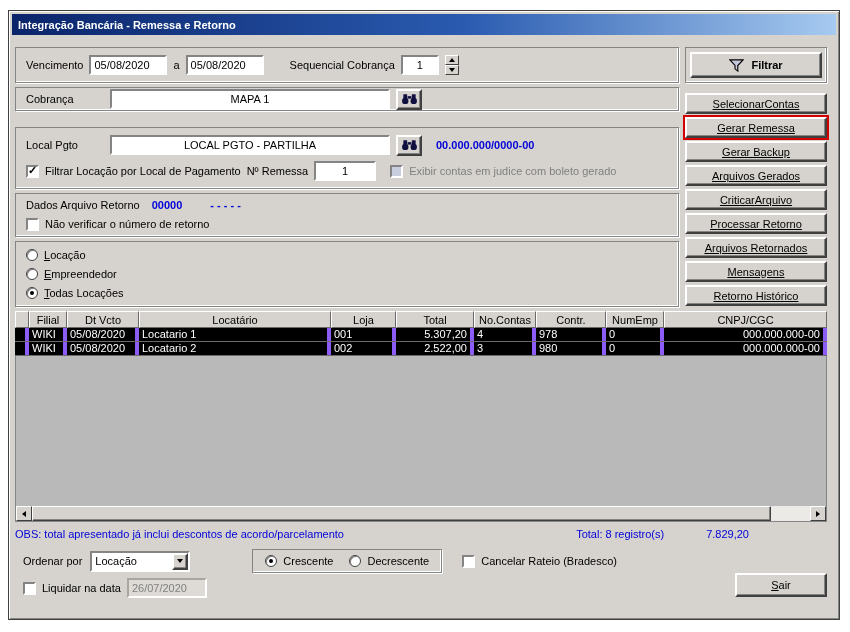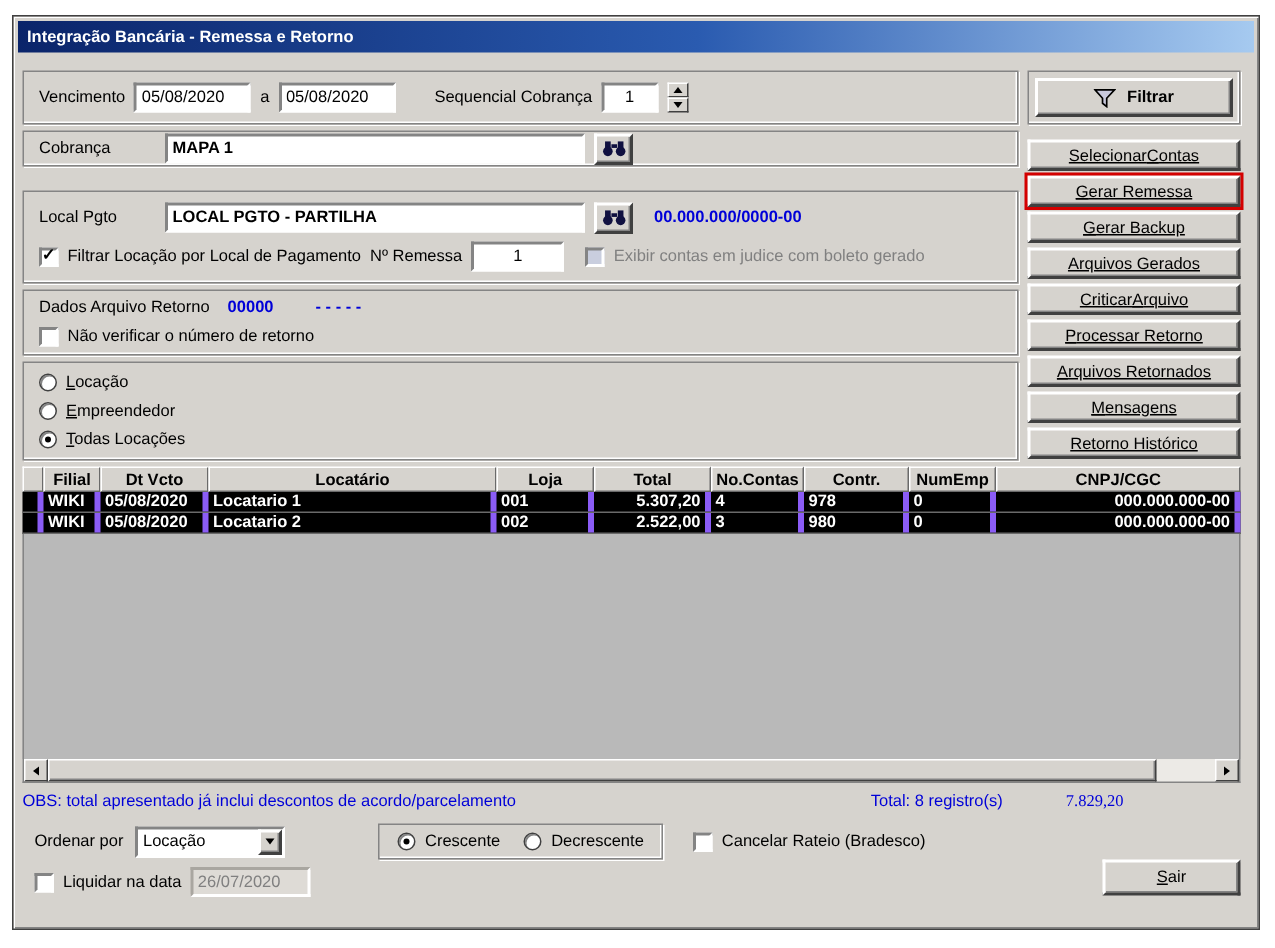--- a/index.html
+++ b/index.html
@@ -24,21 +24,21 @@
   .g-cobr   { left:6px; top:76px;  width:664px; height:24px; padding:0 10px; display:flex; align-items:center; gap:6px; }
   .g-local  { left:6px; top:116px; width:664px; height:62px; padding:4px 10px; display:flex; flex-direction:column; justify-content:space-around; }
   .g-dados  { left:6px; top:182px; width:664px; height:44px; padding:2px 10px; display:flex; flex-direction:column; justify-content:space-around; }
   .g-scope  { left:6px; top:230px; width:664px; height:66px; padding:4px 10px; display:flex; flex-direction:column; justify-content:space-around; }
   .row { display:flex; align-items:center; gap:6px; }
 
   .txt {
     height:20px; background:#fff; border:2px solid; border-color:#848484 #fff #fff #848484;
     font-size:11px; padding:0 3px; color:#000; outline:none;
   }
-  .txt.bold { font-weight:bold; }
+  .txt.bold { font-weight:normal;text-align:center; }
   .txt.center { text-align:center; }
   .txt.disabled { background:#dedbd6; color:#808080; border-color:#a9a6a0 #fff #fff #a9a6a0; }
   .field-label { width:78px; flex:0 0 auto; }
 
   .raised {
     background:#d6d3ce; border:2px solid; border-color:#fff #404040 #404040 #fff;
     box-shadow: inset -1px -1px 0 #848484; font-size:11px; color:#000;
     display:flex; align-items:center; justify-content:center; cursor:default;
   }
   .btn-filtrar { width:100%; height:100%; gap:7px; font-weight:bold; }
@@ -71,38 +71,38 @@
   .choice { display:flex; align-items:center; gap:6px; }
 
   .blue { color:#0000d8; }
   .bluebold { color:#0000d8; font-weight:bold; }
   .u { text-decoration:underline; }
 
   .side-buttons { position:absolute; left:676px; top:82px; width:142px; display:flex; flex-direction:column; gap:3px;text-decoration:underline; }
   .side-btn { width:142px; height:21px; }
   .side-btn.highlight { outline:2px solid #d40000; }
 
-  .table { position:absolute; left:6px; top:300px; width:812px;font-weight:bold; }
+  .table { position:absolute; left:6px; top:300px; width:812px; }
   .t-head, .t-row { display:grid; grid-template-columns:14px 38px 72px 192px 65px 78px 62px 70px 58px 1fr; }
   .th {
     height:17px; background:#d6d3ce; border:1px solid; border-color:#fff #6a6a6a #6a6a6a #fff;
     display:flex; align-items:center; justify-content:center; overflow:hidden; white-space:nowrap; font-size:11px;
   }
   .t-row { background:#000; color:#fff; height:14px; border-bottom:1px solid #6a6a6a; }
   .td { padding:0 3px; line-height:13px; font-size:11px; overflow:hidden; white-space:nowrap; border-right:4px solid #8b5cf6; }
   .td.num { text-align:right; }
   .t-fill { height:150px; background:#b9b9b9; border-left:1px solid #848484; border-right:1px solid #848484; }
   .hscroll { height:16px; display:flex; background:#eceae6; border:1px solid #848484; border-top:none; }
   .sb-btn { width:16px; height:100%; flex:0 0 auto; background:#d6d3ce; border:1px solid; border-color:#fff #404040 #404040 #fff; display:flex; align-items:center; justify-content:center; }
   .sb-track { flex:1; position:relative; }
   .sb-thumb { position:absolute; left:0; top:0; height:100%; width:95%; background:#d6d3ce; border:1px solid; border-color:#fff #404040 #404040 #fff; box-shadow: inset -1px -1px 0 #848484; }
 
   .obs-row { position:absolute; left:6px; top:517px; width:812px; display:flex; align-items:center; }
   .obs-total { margin-left:auto; }
-  .obs-value { margin:0 78px 0 42px;font-family:Liberation Serif, serif; }
+  .obs-value { margin:0 78px 0 42px; }
 
   .ordenar-row { position:absolute; left:6px; top:538px; width:812px; height:24px; display:flex; align-items:center; padding-left:8px; }
   .combo { width:100px; height:21px; background:#fff; border:2px solid; border-color:#848484 #fff #fff #848484; display:flex; align-items:center; margin-left:8px; }
   .combo-text { flex:1; padding:0 3px; overflow:hidden; white-space:nowrap; }
   .combo-btn { width:16px; height:100%; flex:0 0 auto; }
   .ordenar-frame { margin-left:62px; height:24px; border:1px solid #848484; box-shadow: inset -1px -1px 0 #fff, 1px 1px 0 #fff; display:flex; align-items:center; gap:16px; padding:0 12px; }
   .rateio { margin-left:20px; }
 
   .liquidar-row { position:absolute; left:6px; top:567px; display:flex; align-items:center; gap:6px; padding-left:8px; }
   .sair-btn { position:absolute; left:726px; top:562px; width:92px; height:24px; }

